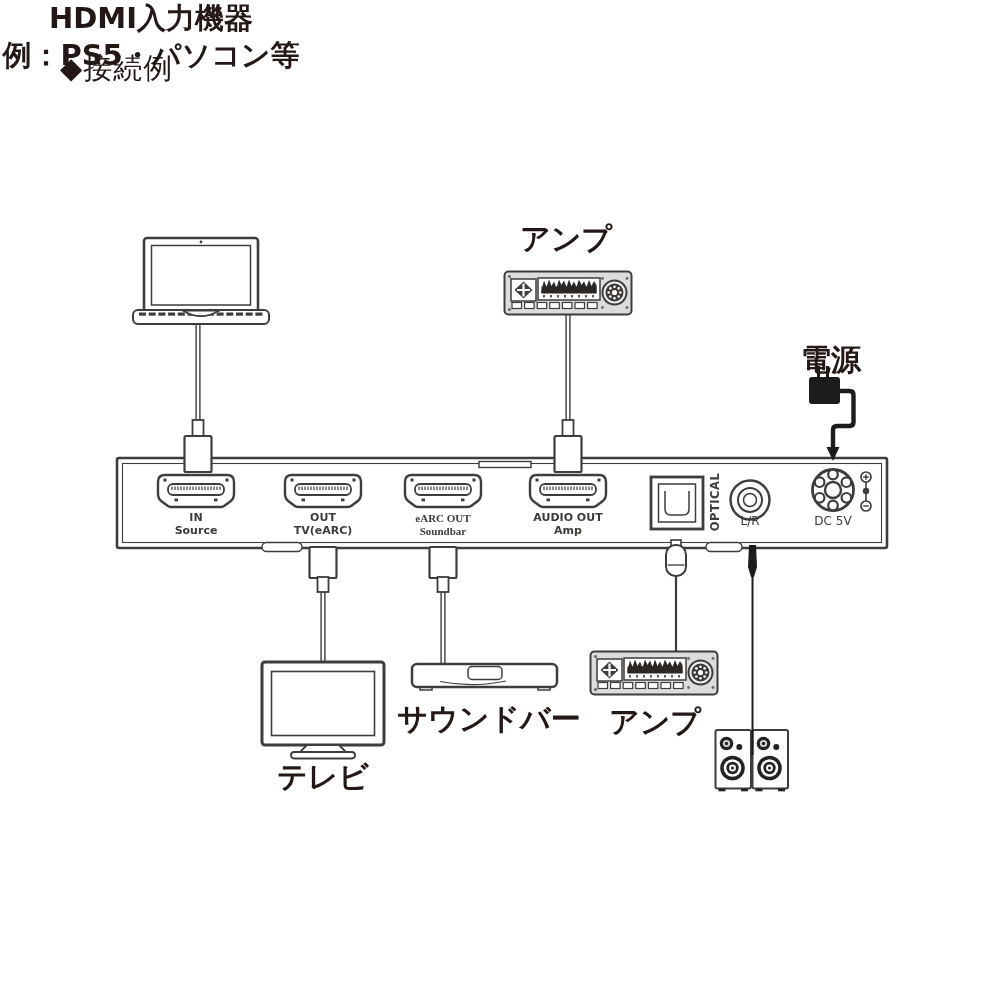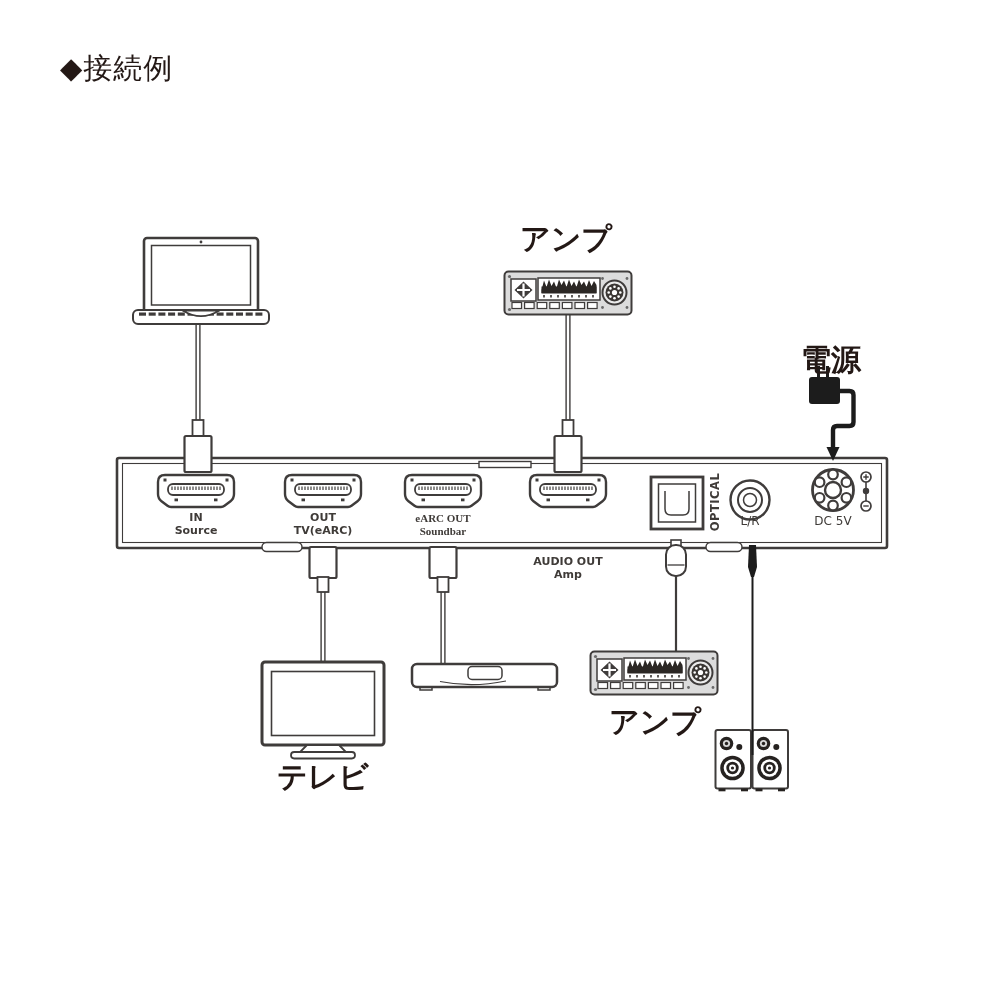--- a/index.html
+++ b/index.html
@@ -242,39 +242,44 @@
   </g>
 
   <g>
     <polygon points="749,545 756,545 757,567 754,577 751,577 748,567" fill="#1c1c1c"></polygon>
     <path d="M752.5,576 V 755" stroke="#1c1c1c" stroke-width="2" fill="none"></path>
   </g>
 </svg>
 
   <div class="lbl title">◆接続例</div>
 
+  <div class="src-label">
+    <div>HDMI入力機器</div>
+    <div>例：PS5・パソコン等</div>
+  </div>
 
   <div class="lbl dev" style="left:566px;top:219px;">アンプ</div>
   <div class="lbl dev" style="left:831px;top:340px;">電源</div>
   <div class="lbl dev" style="left:323px;top:757px;">テレビ</div>
+  <div class="lbl dev" style="left:489px;top:699px;">サウンドバー</div>
   <div class="lbl dev" style="left:655px;top:702px;">アンプ</div>
 
   <div class="lbl portlbl" style="left:196px;top:512px;">
     <div>IN</div>
     <div>Source</div>
   </div>
   <div class="lbl portlbl" style="left:323px;top:512px;">
     <div>OUT</div>
     <div>TV(eARC)</div>
   </div>
   <div class="lbl portlbl" style="left:443px;top:512px;font-family:Liberation Serif, serif;">
     <div>eARC OUT</div>
     <div>Soundbar</div>
   </div>
-  <div class="lbl portlbl" style="left:568px;top:512px;margin-top:44px;">
+  <div class="lbl portlbl" style="left:568px;top:512px;">
     <div>AUDIO OUT</div>
     <div>Amp</div>
   </div>
 
   <div class="optical-lbl">OPTICAL</div>
   <div class="lbl portlbl-single" style="left:750px;top:514px;">L/R</div>
   <div class="lbl portlbl-single" style="left:833px;top:514px;">DC 5V</div>
 
 </div>
 

